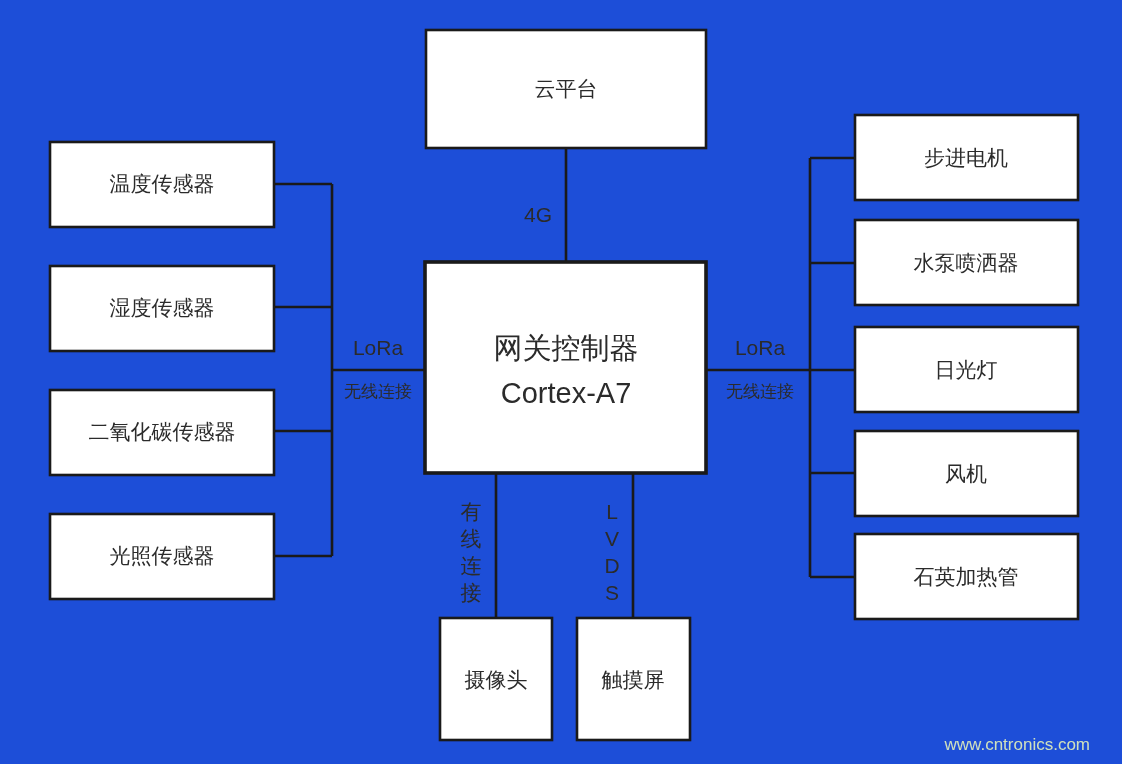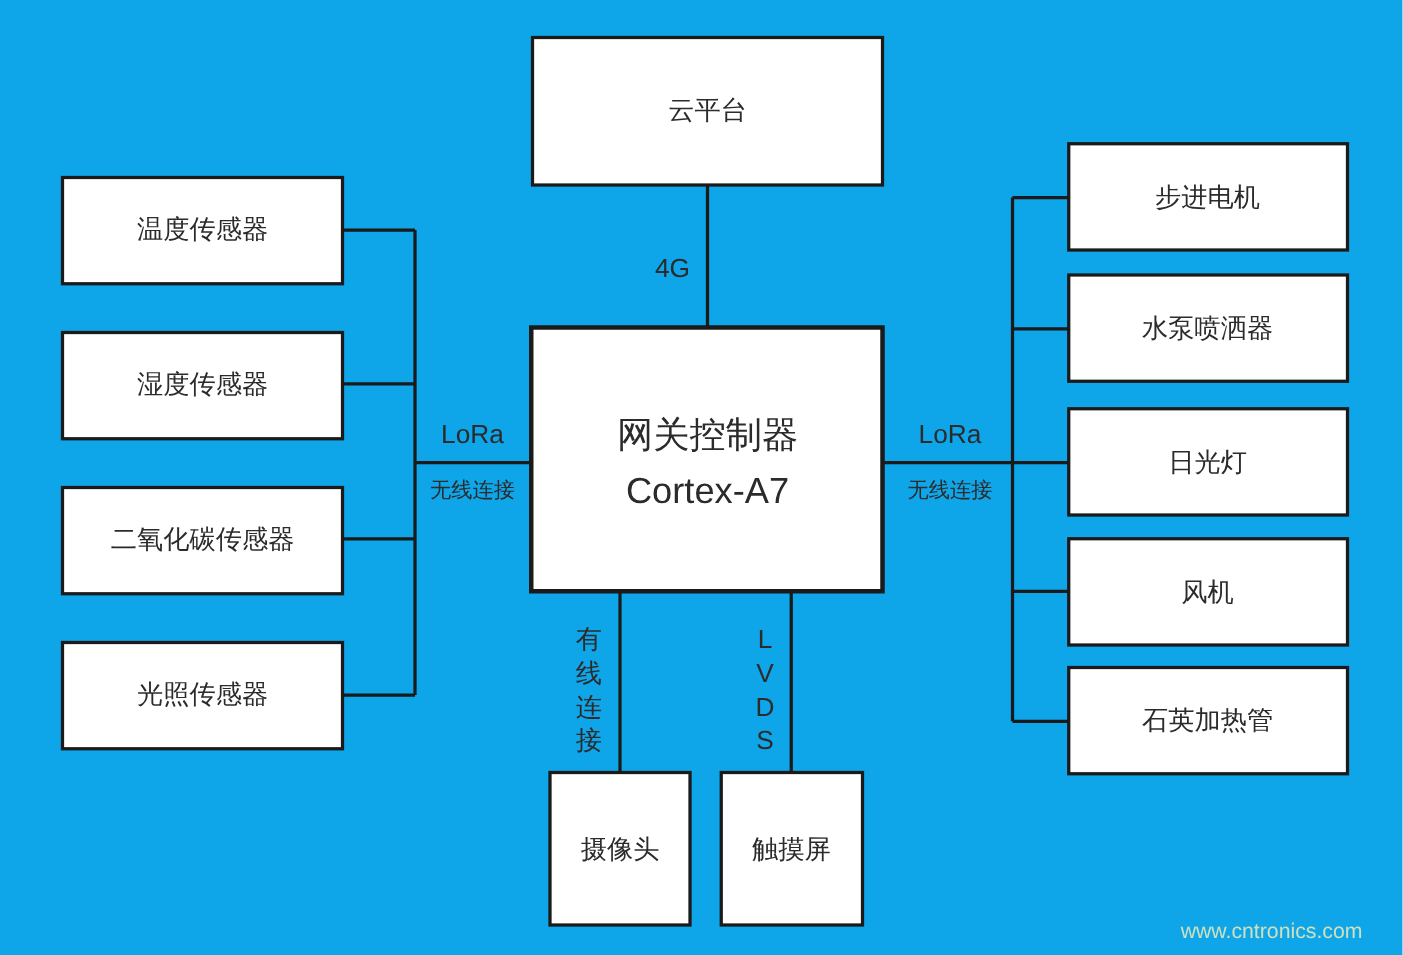--- a/index.html
+++ b/index.html
@@ -10,21 +10,21 @@
   body {
     width: 1122px;
     height: 764px;
     font-family: "Liberation Sans", "DejaVu Sans", sans-serif;
     overflow: hidden;
   }
   #diagram-root {
     position: relative;
     width: 1122px;
     height: 764px;
-    background: #0ea5e9;
+    background: #1d4ed8;
   }
   svg.diagram-canvas {
     position: absolute;
     left: 0;
     top: 0;
     width: 1122px;
     height: 764px;
     display: block;
   }
   .node-rect {

